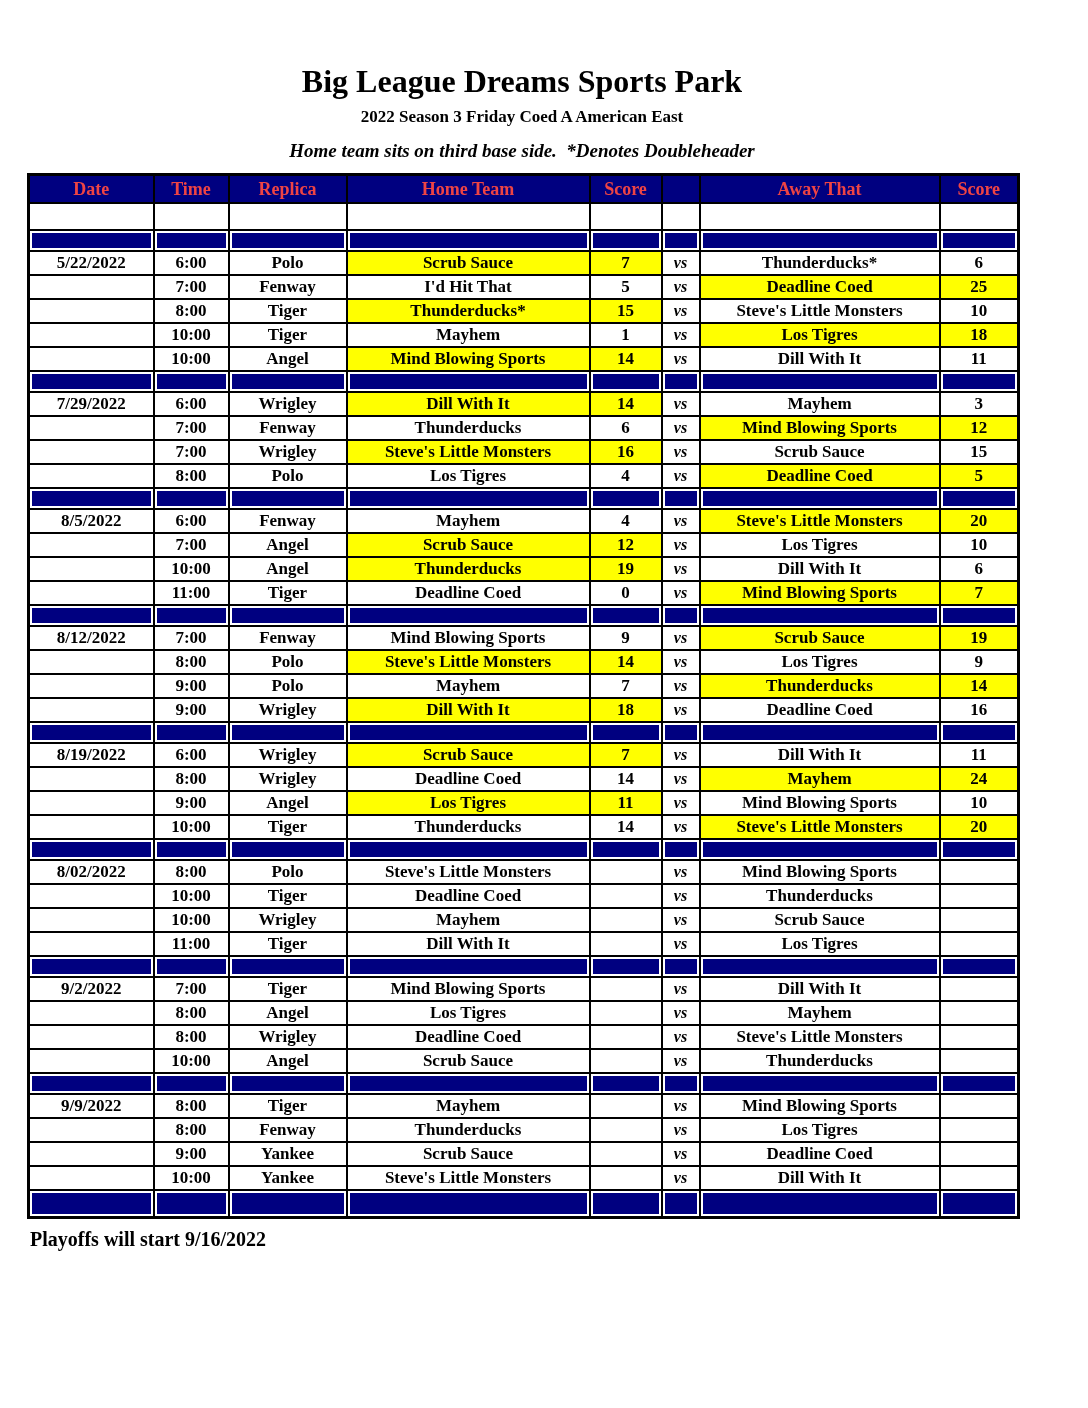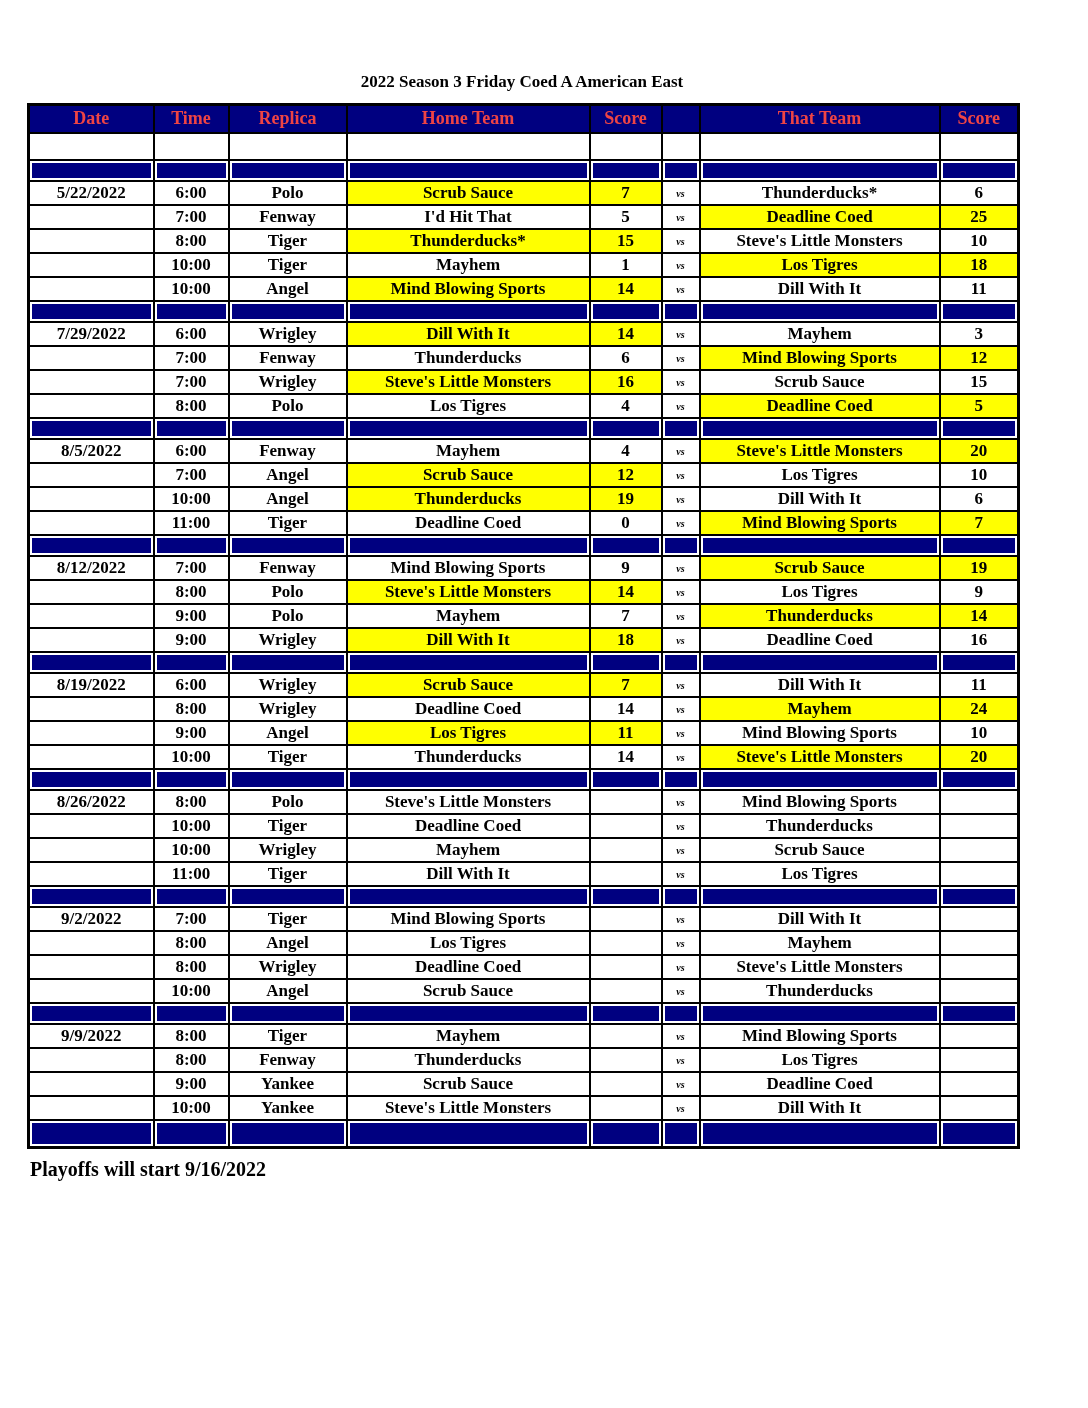--- a/index.html
+++ b/index.html
@@ -78,54 +78,56 @@
   tr.sep.last td{height:27px;}
   tr.game-row td{
     height:24px;
     font-weight:bold;
     font-size:17px;
     background:var(--paper);
   }
   tr.game-row td.hl{background:var(--highlight);}
   tr.game-row td.vs-cell{
     font-style:italic;
-    font-size:10px;
+    font-size:16px;
   }
   .footer-note{
     font-weight:bold;
     font-size:20px;
     margin:9px 0 0 30px;
   }
 </style>
 </head>
 <body>
 
 <div class="page">
+  <h1 class="title">Big League Dreams Sports Park</h1>
   <h2 class="subtitle">2022 Season 3 Friday Coed A American East</h2>
+  <div class="note">Home team sits on third base side.  *Denotes Doubleheader</div>
 
   <table class="sched">
     <colgroup>
       <col style="width:125px">
         <col style="width:75px">
         <col style="width:118px">
         <col style="width:243px">
       <col style="width:72px">
         <col style="width:38px">
         <col style="width:240px">
         <col style="width:79px">
     </colgroup>
     <thead>
       <tr class="head-row">
         <th>Date</th>
         <th>Time</th>
         <th>Replica</th>
         <th>Home Team</th>
         <th>Score</th>
         <th></th>
-        <th>That Team</th>
+        <th>Away That</th>
         <th>Score</th>
       </tr>
     </thead>
     <tbody id="schedule-body">
       <tr class="blank-row">
         <td></td>
           <td></td>
         <td></td>
           <td></td>
         <td></td>
@@ -397,21 +399,21 @@
           <td class="sep-cell"></td>
           <td class="sep-cell"></td>
           <td class="sep-cell"></td>
           <td class="sep-cell"></td>
           <td class="sep-cell"></td>
           <td class="sep-cell"></td>
           <td class="sep-cell"></td>
           <td class="sep-cell"></td>
         </tr>
         <tr class="game-row">
-          <td class="date-cell">8/26/2022</td>
+          <td class="date-cell">8/02/2022</td>
           <td class="time-cell">8:00</td>
           <td class="replica-cell">Polo</td>
           <td class="team-cell">Steve's Little Monsters</td>
           <td class="score-cell"></td>
           <td class="vs-cell">vs</td>
           <td class="team-cell">Mind Blowing Sports</td>
           <td class="score-cell"></td>
         </tr>
         <tr class="game-row">
           <td class="date-cell"></td>

